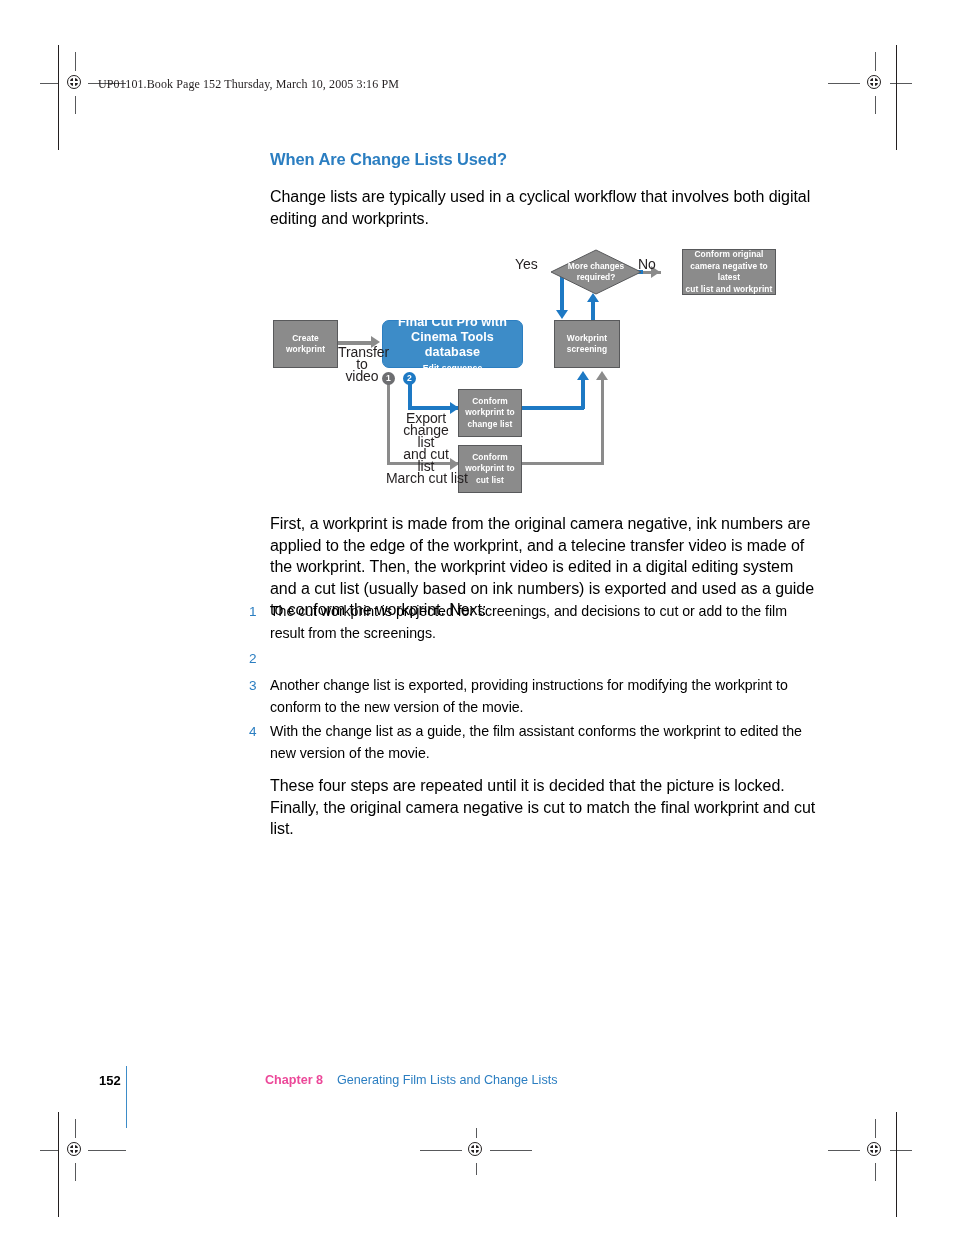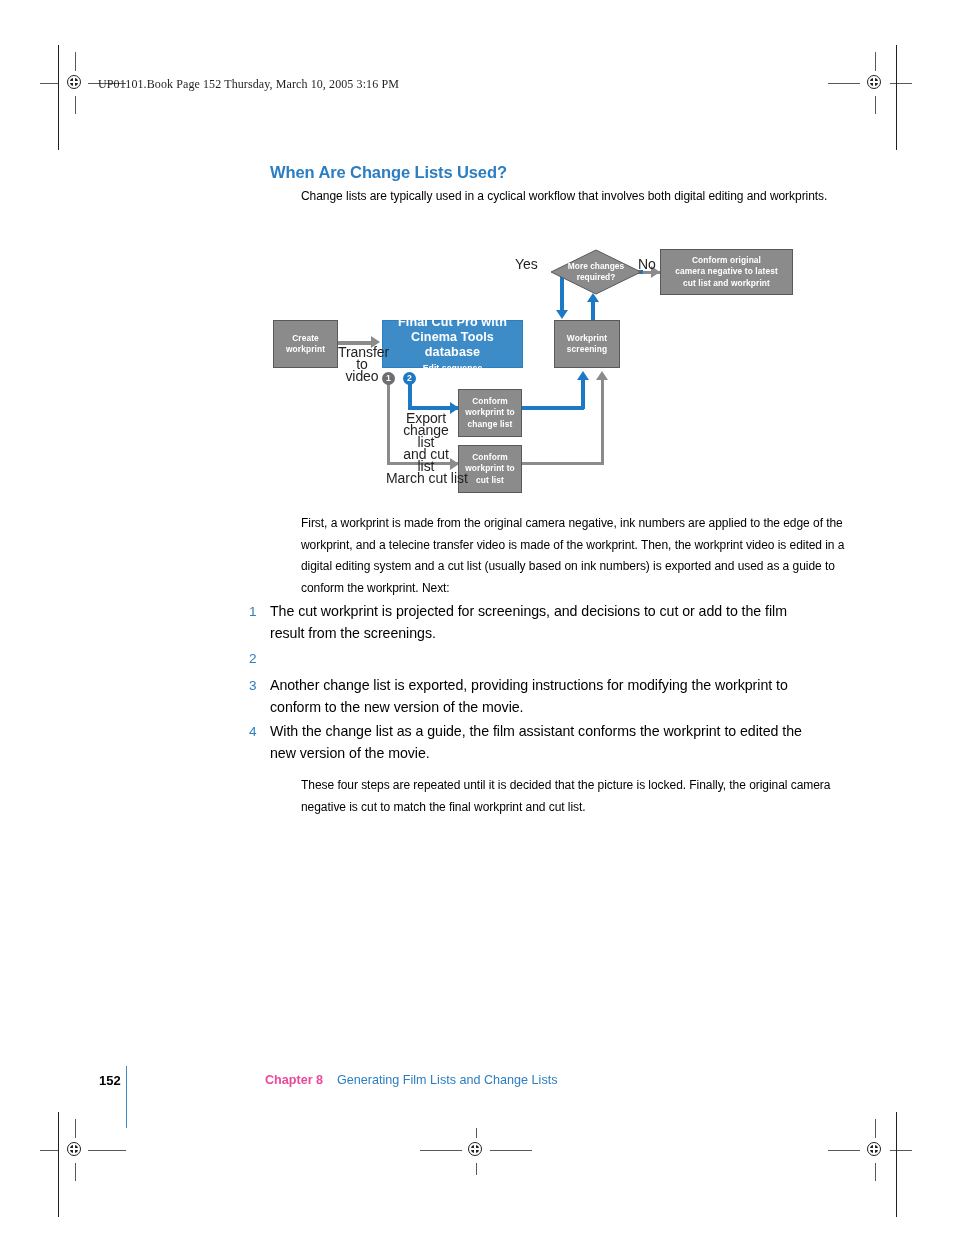--- a/index.html
+++ b/index.html
@@ -84,25 +84,24 @@
   .h1 {
     position: absolute;
     font-size: 16.5px;
     font-weight: bold;
     color: #2b7ec1;
     letter-spacing: -0.1px;
     white-space: nowrap;
   }
   .para {
     position: absolute;
-    font-size: 12px;
+    font-size: 16px;
     line-height: 21.5px;
     color: #000000;
     letter-spacing: -0.05px;
-    margin-left: 31px;
   }
   .numitem {
     position: absolute;
     font-size: 14.2px;
     line-height: 21.5px;
     letter-spacing: -0.05px;
   }
   .numitem .num {
     position: absolute;
     left: -21px;
@@ -132,20 +131,21 @@
     text-align: center;
     font-size: 8.4px;
     font-weight: bold;
     line-height: 11.5px;
     letter-spacing: 0.1px;
     z-index: 5;
   }
   .dbox.blue {
     background: #3d8cc8;
     border-color: #2b7ec1;
+    border-radius: 7px;
   }
   .dbox .t1 {
     font-size: 12.6px;
     line-height: 15px;
     font-weight: bold;
   }
   .dbox .t2 {
     font-size: 8.6px;
     line-height: 12px;
     font-weight: bold;
@@ -283,21 +283,21 @@
   <div class="tickv" style="left:476px; top:1163px; height:12px;"></div>
 
   <div class="trimline" style="left:58px; top:45px; width:1.4px; height:105px;"></div>
   <div class="trimline" style="left:896px; top:45px; width:1.4px; height:105px;"></div>
   <div class="trimline" style="left:58px; top:1112px; width:1.4px; height:105px;"></div>
   <div class="trimline" style="left:896px; top:1112px; width:1.4px; height:105px;"></div>
   <div class="trimline blue" style="left:126px; top:1066px; width:1.4px; height:62px;"></div>
 
   <div class="runhead" style="left:98px; top:77px;">UP01101.Book  Page 152  Thursday, March 10, 2005  3:16 PM</div>
 
-  <h1 class="h1" style="left:270px; top:163px; margin:0;">When Are Change Lists Used?</h1>
+  <h1 class="h1" style="left:270px; top:150px; margin:0;">When Are Change Lists Used?</h1>
   <div class="para" style="left:270px; top:186px; width:548px;">Change lists are typically used in a cyclical workflow that involves both digital editing and workprints.</div>
 
   <div id="diagram">
 
     <div class="seg" style="left:67px; top:101px; width:36px; height:3.5px;"></div>
     <div class="arrow right" style="left:101px; top:96px;"></div>
 
     <div class="seg blue" style="left:138px; top:133px; width:3.5px; height:37px;"></div>
     <div class="seg blue" style="left:138px; top:166px; width:50px; height:3.5px;"></div>
     <div class="arrow right b" style="left:180px; top:162px;"></div>
@@ -341,21 +341,21 @@
     </div>
 
     <div class="diamond" style="left:280px; top:9px; width:92px; height:46px;">
       <svg width="92" height="46" viewBox="0 0 92 46" style="position:absolute; left:0; top:0;">
         <polygon points="46,1 91,23 46,45 1,23" fill="#8b8b8b" stroke="#58595b" stroke-width="1"></polygon>
       </svg>
       <div class="dlabel" style="white-space:pre-line;">More changes
 required?</div>
     </div>
 
-    <div class="dbox" style="left:390px; top:9px; width:133px; height:46px;">
+    <div class="dbox" style="left:412px; top:9px; width:94px; height:46px;">
       <span style="white-space:pre-line;">Conform original
 camera negative to latest
 cut list and workprint</span>
     </div>
 
     <div class="dbox" style="left:188px; top:149px; width:64px; height:48px;">
       <span style="white-space:pre-line;">Conform
 workprint to
 change list</span>
     </div>

